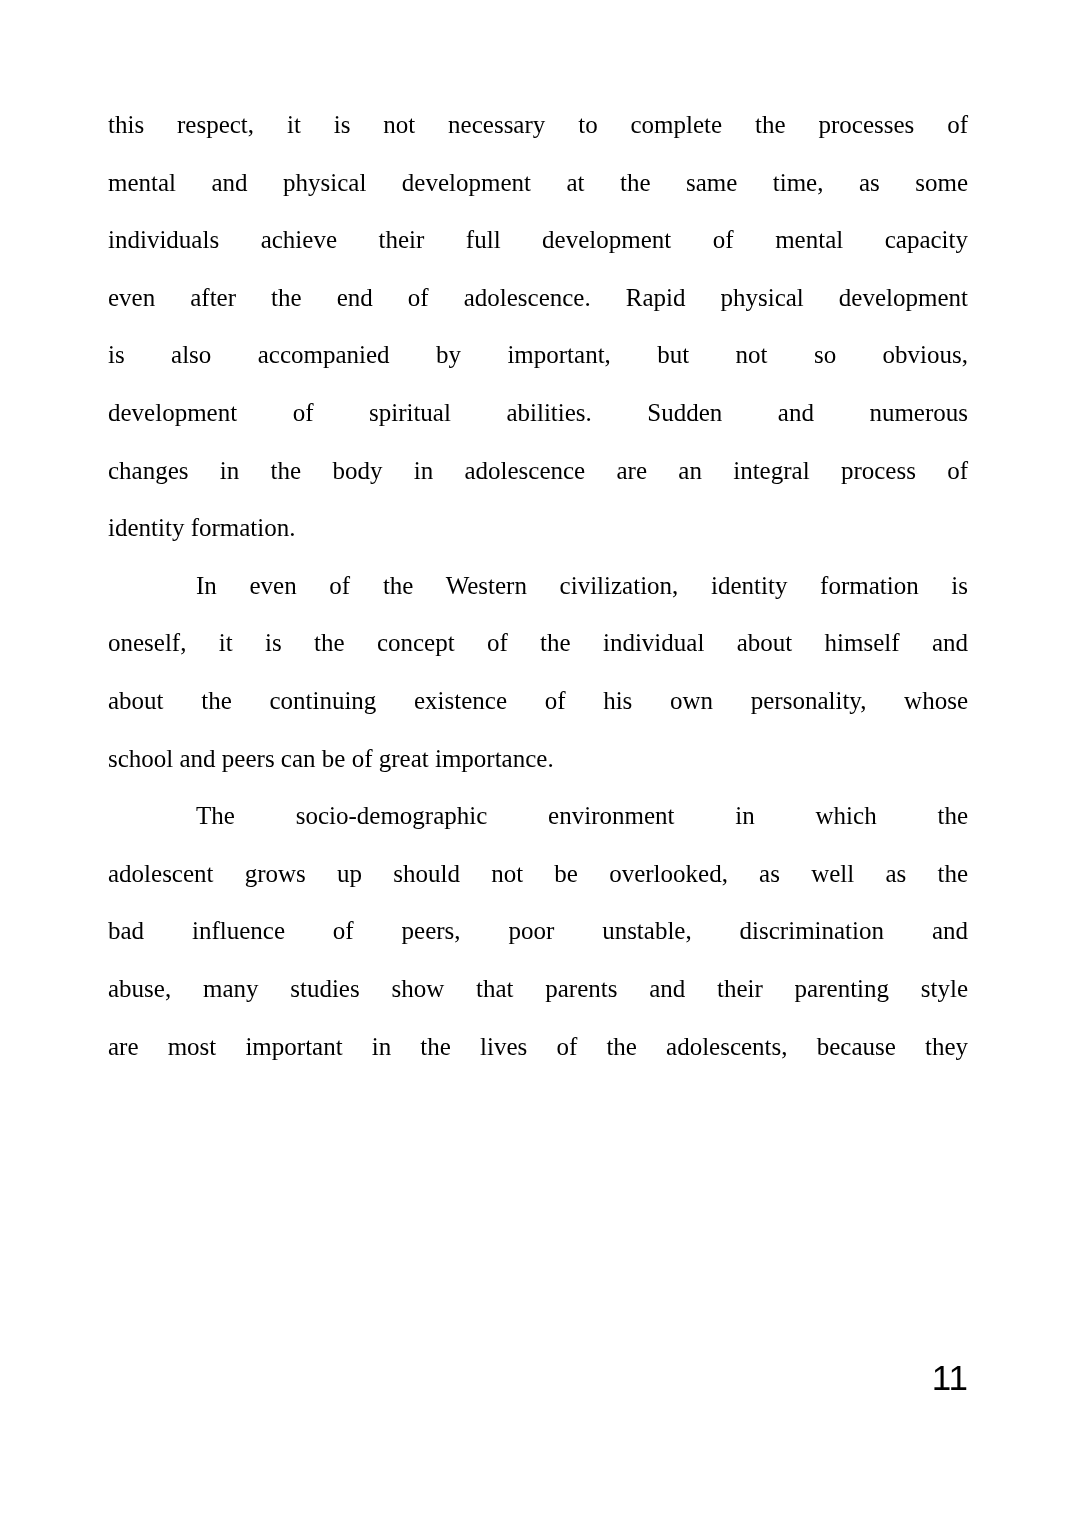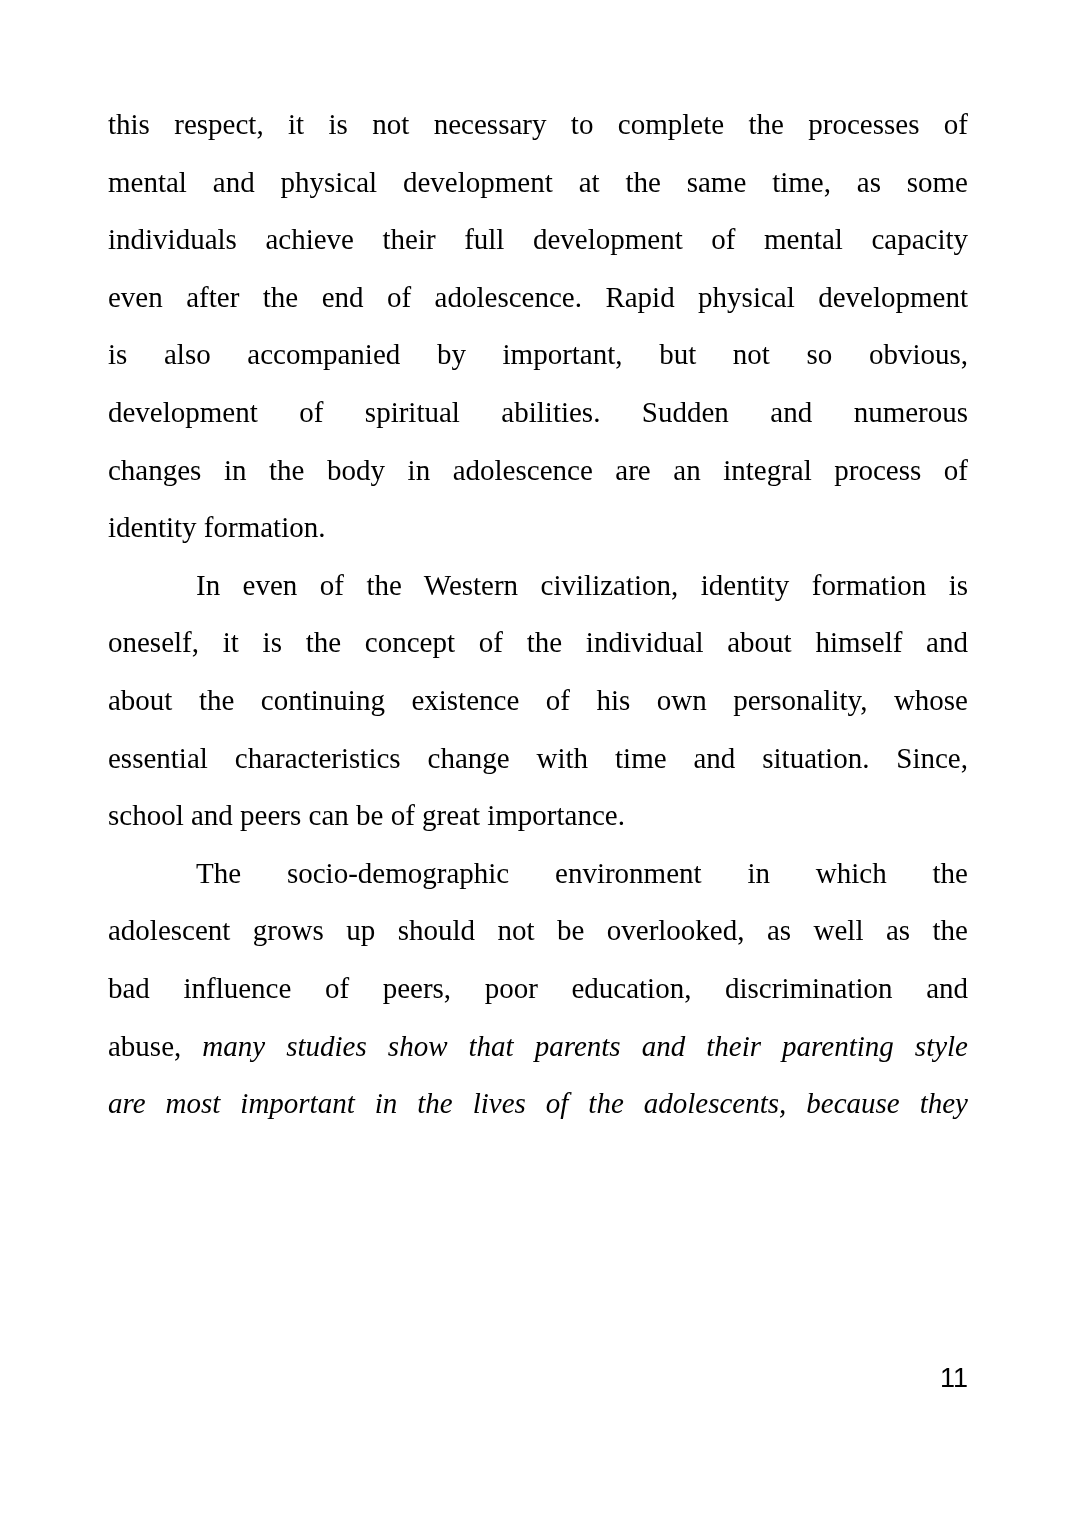--- a/index.html
+++ b/index.html
@@ -14,45 +14,44 @@
     background: #ffffff;
     overflow: hidden;
     font-family: "Liberation Serif", serif;
     color: #000000;
   }
   .text-block {
     position: absolute;
     top: 96px;
     left: 108px;
     right: 112px;
-    font-size: 29px;
+    font-size: 25px;
     line-height: 57.6px;
   }
   .paragraph {
     margin: 0;
   }
   .line {
     text-align: justify;
     white-space: normal;
   }
   .line.justify {
     text-align-last: justify;
   }
   .line.indent {
     text-indent: 88px;
   }
   .it {
-    font-style: italic;
   }
   .page-number {
     position: absolute;
     top: 1362px;
     right: 112px;
     font-family: "Liberation Sans", sans-serif;
-    font-size: 27px;
+    font-size: 35px;
     line-height: 32px;
     color: #000000;
   }
 </style>
 </head>
 <body>
 
 <div class="page">
   <div class="text-block">
       <div class="paragraph">
@@ -62,25 +61,24 @@
         <div class="line justify"><span>even after the end of adolescence. Rapid physical development</span></div>
         <div class="line justify"><span>is also accompanied by important, but not so obvious,</span></div>
         <div class="line justify"><span>development of spiritual abilities. Sudden and numerous</span></div>
         <div class="line justify"><span>changes in the body in adolescence are an integral process of</span></div>
         <div class="line"><span>identity formation.</span></div>
       </div>
       <div class="paragraph">
         <div class="line justify indent"><span>In even of the Western civilization, identity formation is</span></div>
         <div class="line justify"><span>oneself, it is the concept of the individual about himself and</span></div>
         <div class="line justify"><span>about the continuing existence of his own personality, whose</span></div>
-        <div class="line justify"><span>essential characteristics change with time and situation. Since,</span></div>
         <div class="line"><span>school and peers can be of great importance.</span></div>
       </div>
       <div class="paragraph">
         <div class="line justify indent"><span>The socio-demographic environment in which the</span></div>
         <div class="line justify"><span>adolescent grows up should not be overlooked, as well as the</span></div>
-        <div class="line justify"><span>bad influence of peers, poor education, discrimination and</span></div>
+        <div class="line justify"><span>bad influence of peers, poor unstable, discrimination and</span></div>
         <div class="line justify"><span>abuse, </span><span class="it">many studies show that parents and their parenting style</span></div>
         <div class="line justify"><span class="it">are most important in the lives of the adolescents, because they</span></div>
       </div>
     </div>
   <div class="page-number">11</div>
 </div>
 
 </body></html>

